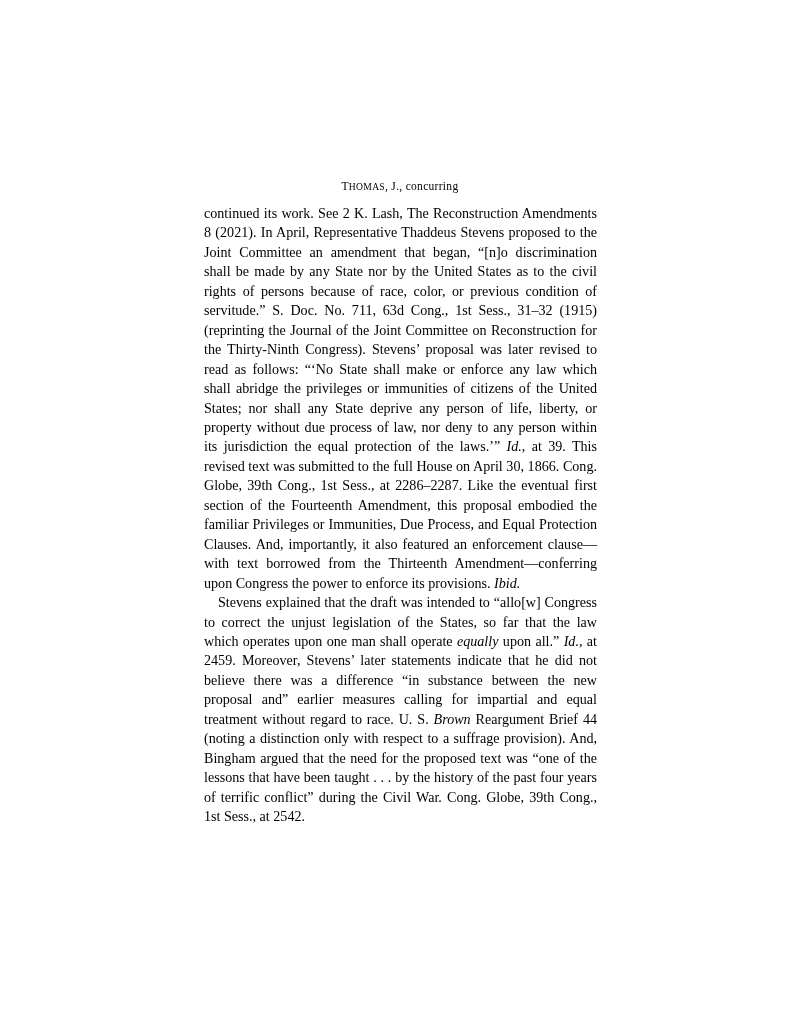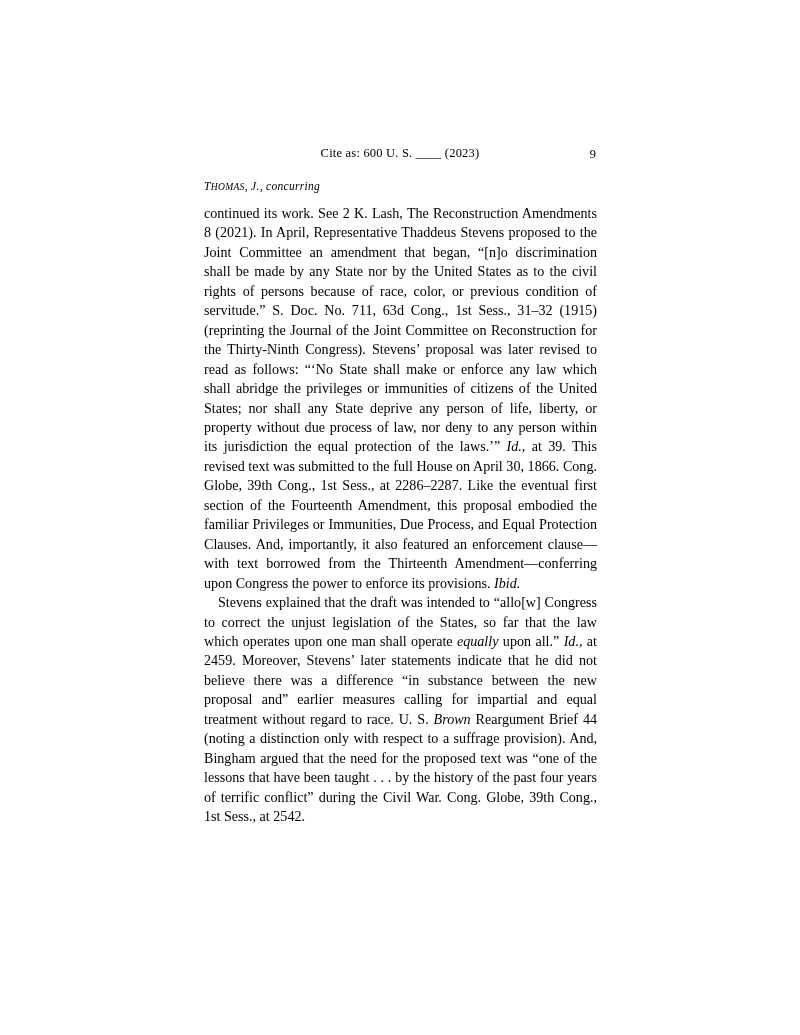--- a/index.html
+++ b/index.html
@@ -42,24 +42,23 @@
     position: absolute;
     right: 0;
     top: 0;
     font-size: 13px;
   }
   .running-head {
     position: absolute;
     top: 180px;
     left: 204px;
     width: 392px;
-    text-align: left;
+    text-align: center;
     font-size: 11.5px;
     letter-spacing: 0.3px;
-    font-style: italic;
   }
   .running-head .sc {
     font-size: 9.6px;
   }
   .body-text {
     position: absolute;
     top: 204px;
     left: 204px;
     width: 393px;
     font-size: 14.1px;
@@ -76,24 +75,20 @@
   i {
     font-style: italic;
     margin-top: 25px;
   }
 </style>
 </head>
 <body>
 
 <div class="page">
 
-  <div class="header-row">
-    <div class="cite-line">Cite as:  600 U. S. ____ (2023)</div>
-    <div class="page-number">9</div>
-  </div>
 
   <div class="running-head">
     <span>T</span><span class="sc">HOMAS</span><span>, J., concurring</span>
   </div>
 
   <div class="body-text" id="body-text">
       <p><span>continued its work.  See 2 K. Lash, The Reconstruction Amendments 8 (2021).  In April, Representative Thaddeus Stevens proposed to the Joint Committee an amendment that began, “[n]o discrimination shall be made by any State nor by the United States as to the civil rights of persons because of race, color, or previous condition of servitude.” S. Doc. No. 711, 63d Cong., 1st Sess., 31–32 (1915) (reprinting the Journal of the Joint Committee on Reconstruction for the Thirty-Ninth Congress).  Stevens’ proposal was later revised to read as follows: “‘No State shall make or enforce any law which shall abridge the privileges or immunities of citizens of the United States; nor shall any State deprive any person of life, liberty, or property without due process of law, nor deny to any person within its jurisdiction the equal protection of the laws.’”  </span><i>Id.</i><span>, at 39.  This revised text was submitted to the full House on April 30, 1866.  Cong. Globe, 39th Cong., 1st Sess., at 2286–2287.  Like the eventual first section of the Fourteenth Amendment, this proposal embodied the familiar Privileges or Immunities, Due Process, and Equal Protection Clauses.  And, importantly, it also featured an enforcement clause—with text borrowed from the Thirteenth Amendment—conferring upon Congress the power to enforce its provisions.  </span><i>Ibid.</i></p>
       <p class="indent"><span>Stevens explained that the draft was intended to “allo[w] Congress to correct the unjust legislation of the States, so far that the law which operates upon one man shall operate </span><i>equally</i><span> upon all.”  </span><i>Id.</i><span>, at 2459.  Moreover, Stevens’ later statements  indicate that he did not believe there was a difference “in substance between the new proposal and” earlier measures calling for impartial and equal treatment without regard to race.  U. S. </span><i>Brown</i><span> Reargument Brief 44 (noting a distinction only with respect to a suffrage provision).  And, Bingham argued that the need for the proposed text was “one of the lessons that have been taught . . . by the history of the past four years of terrific conflict” during the Civil War.  Cong. Globe, 39th Cong., 1st Sess., at 2542.</span></p>
     </div>
 

